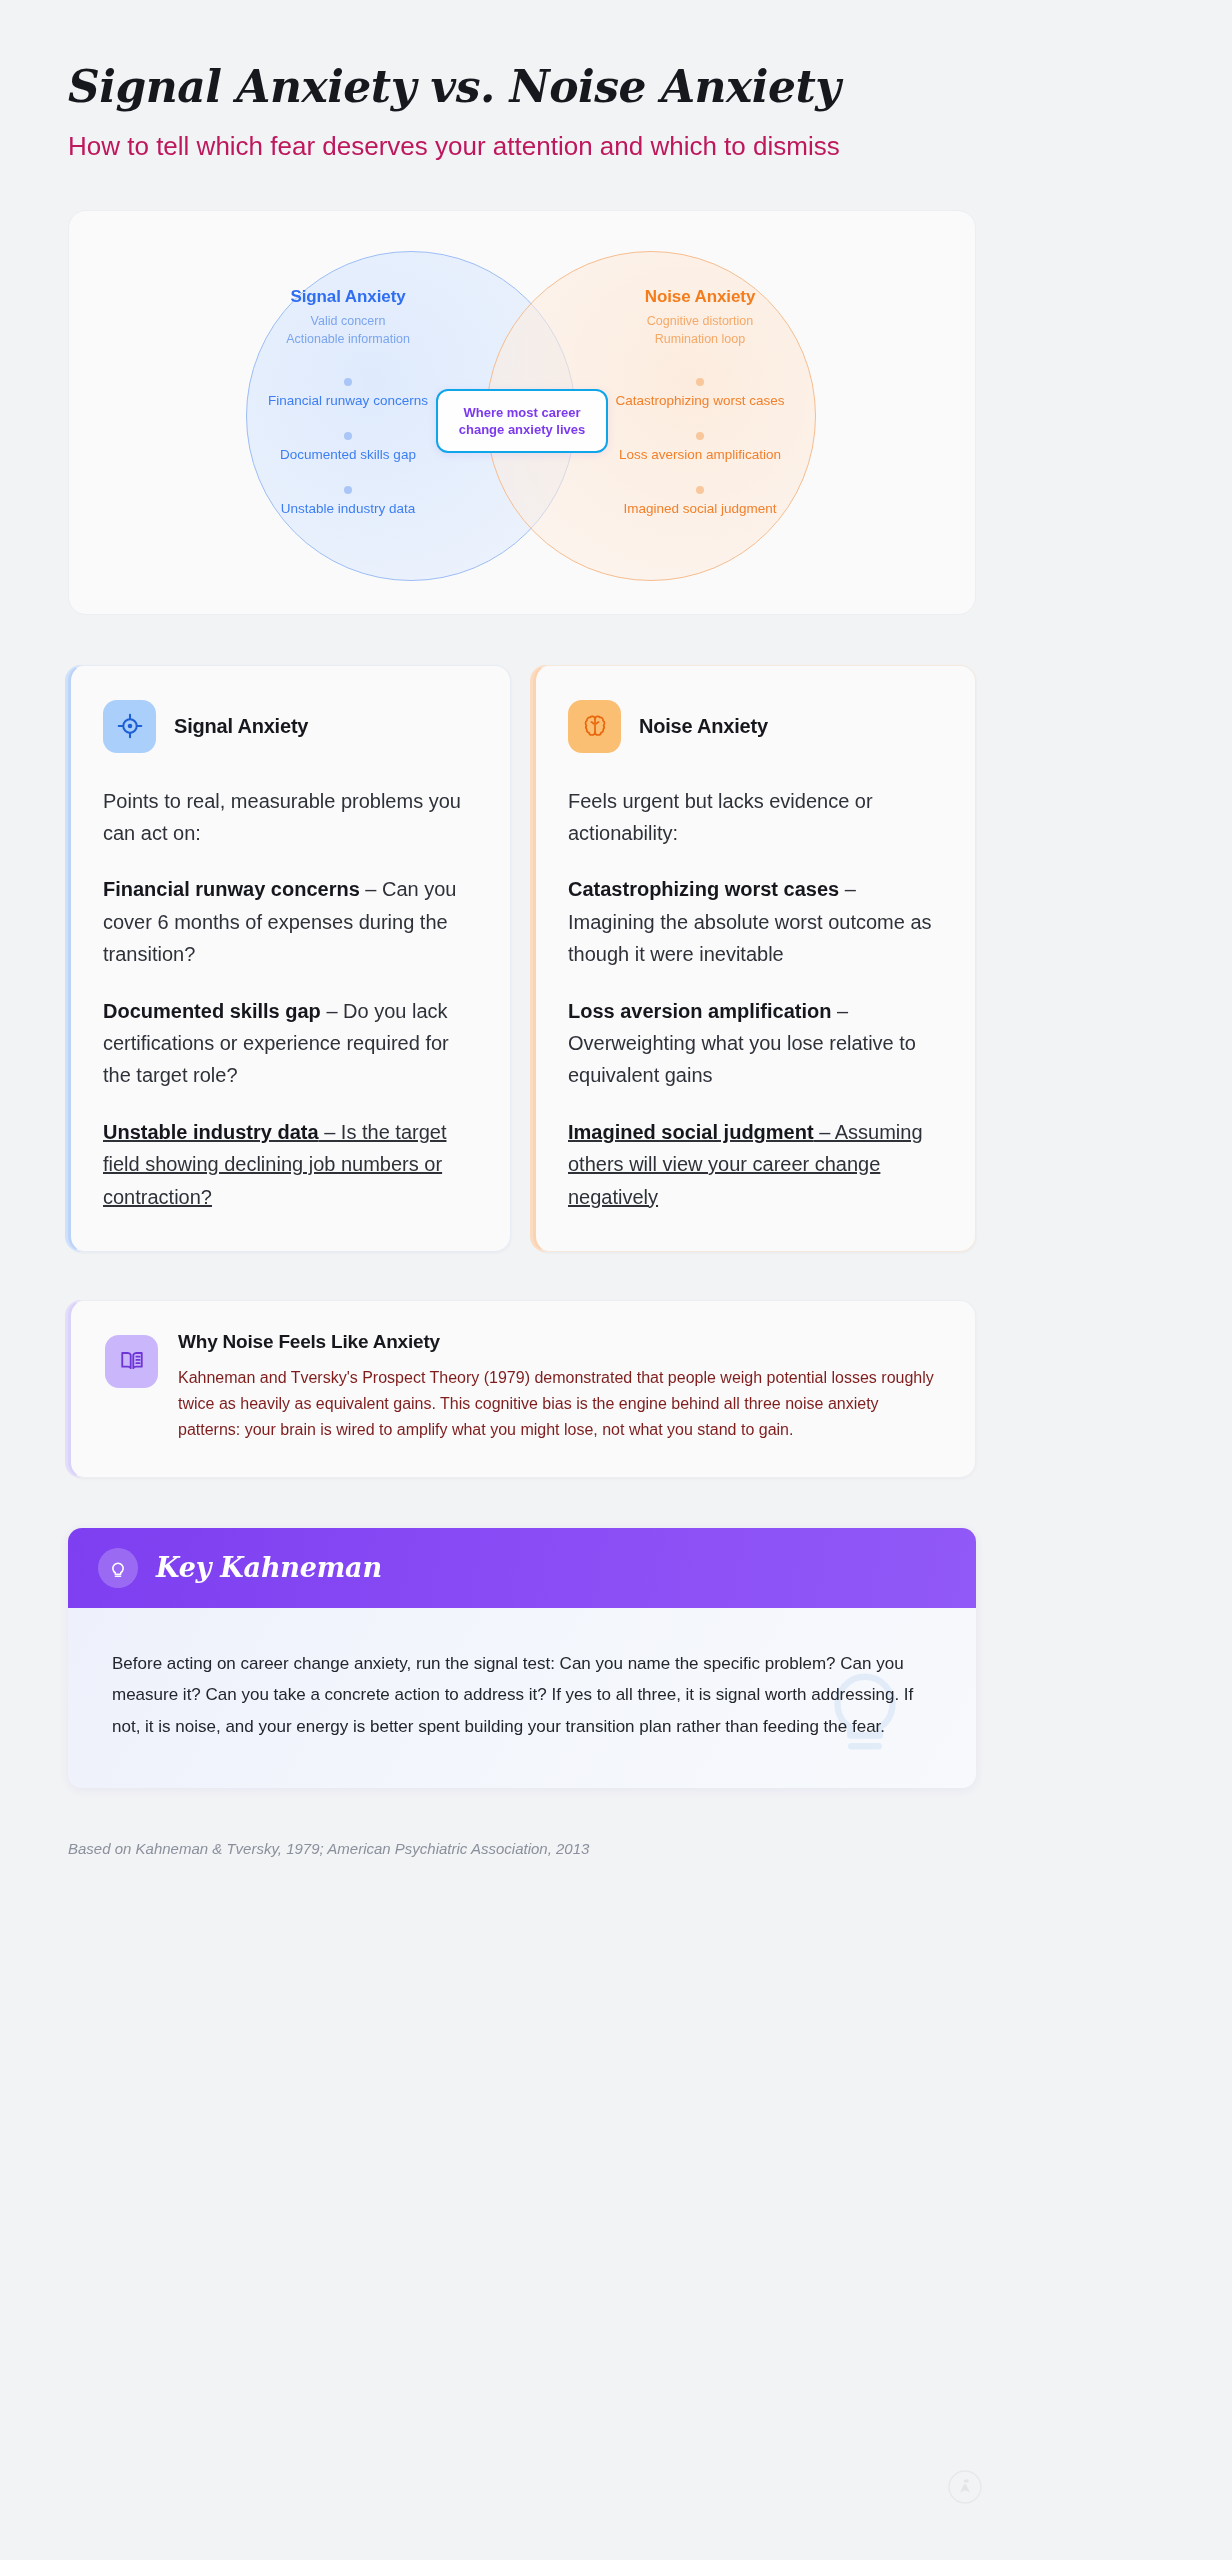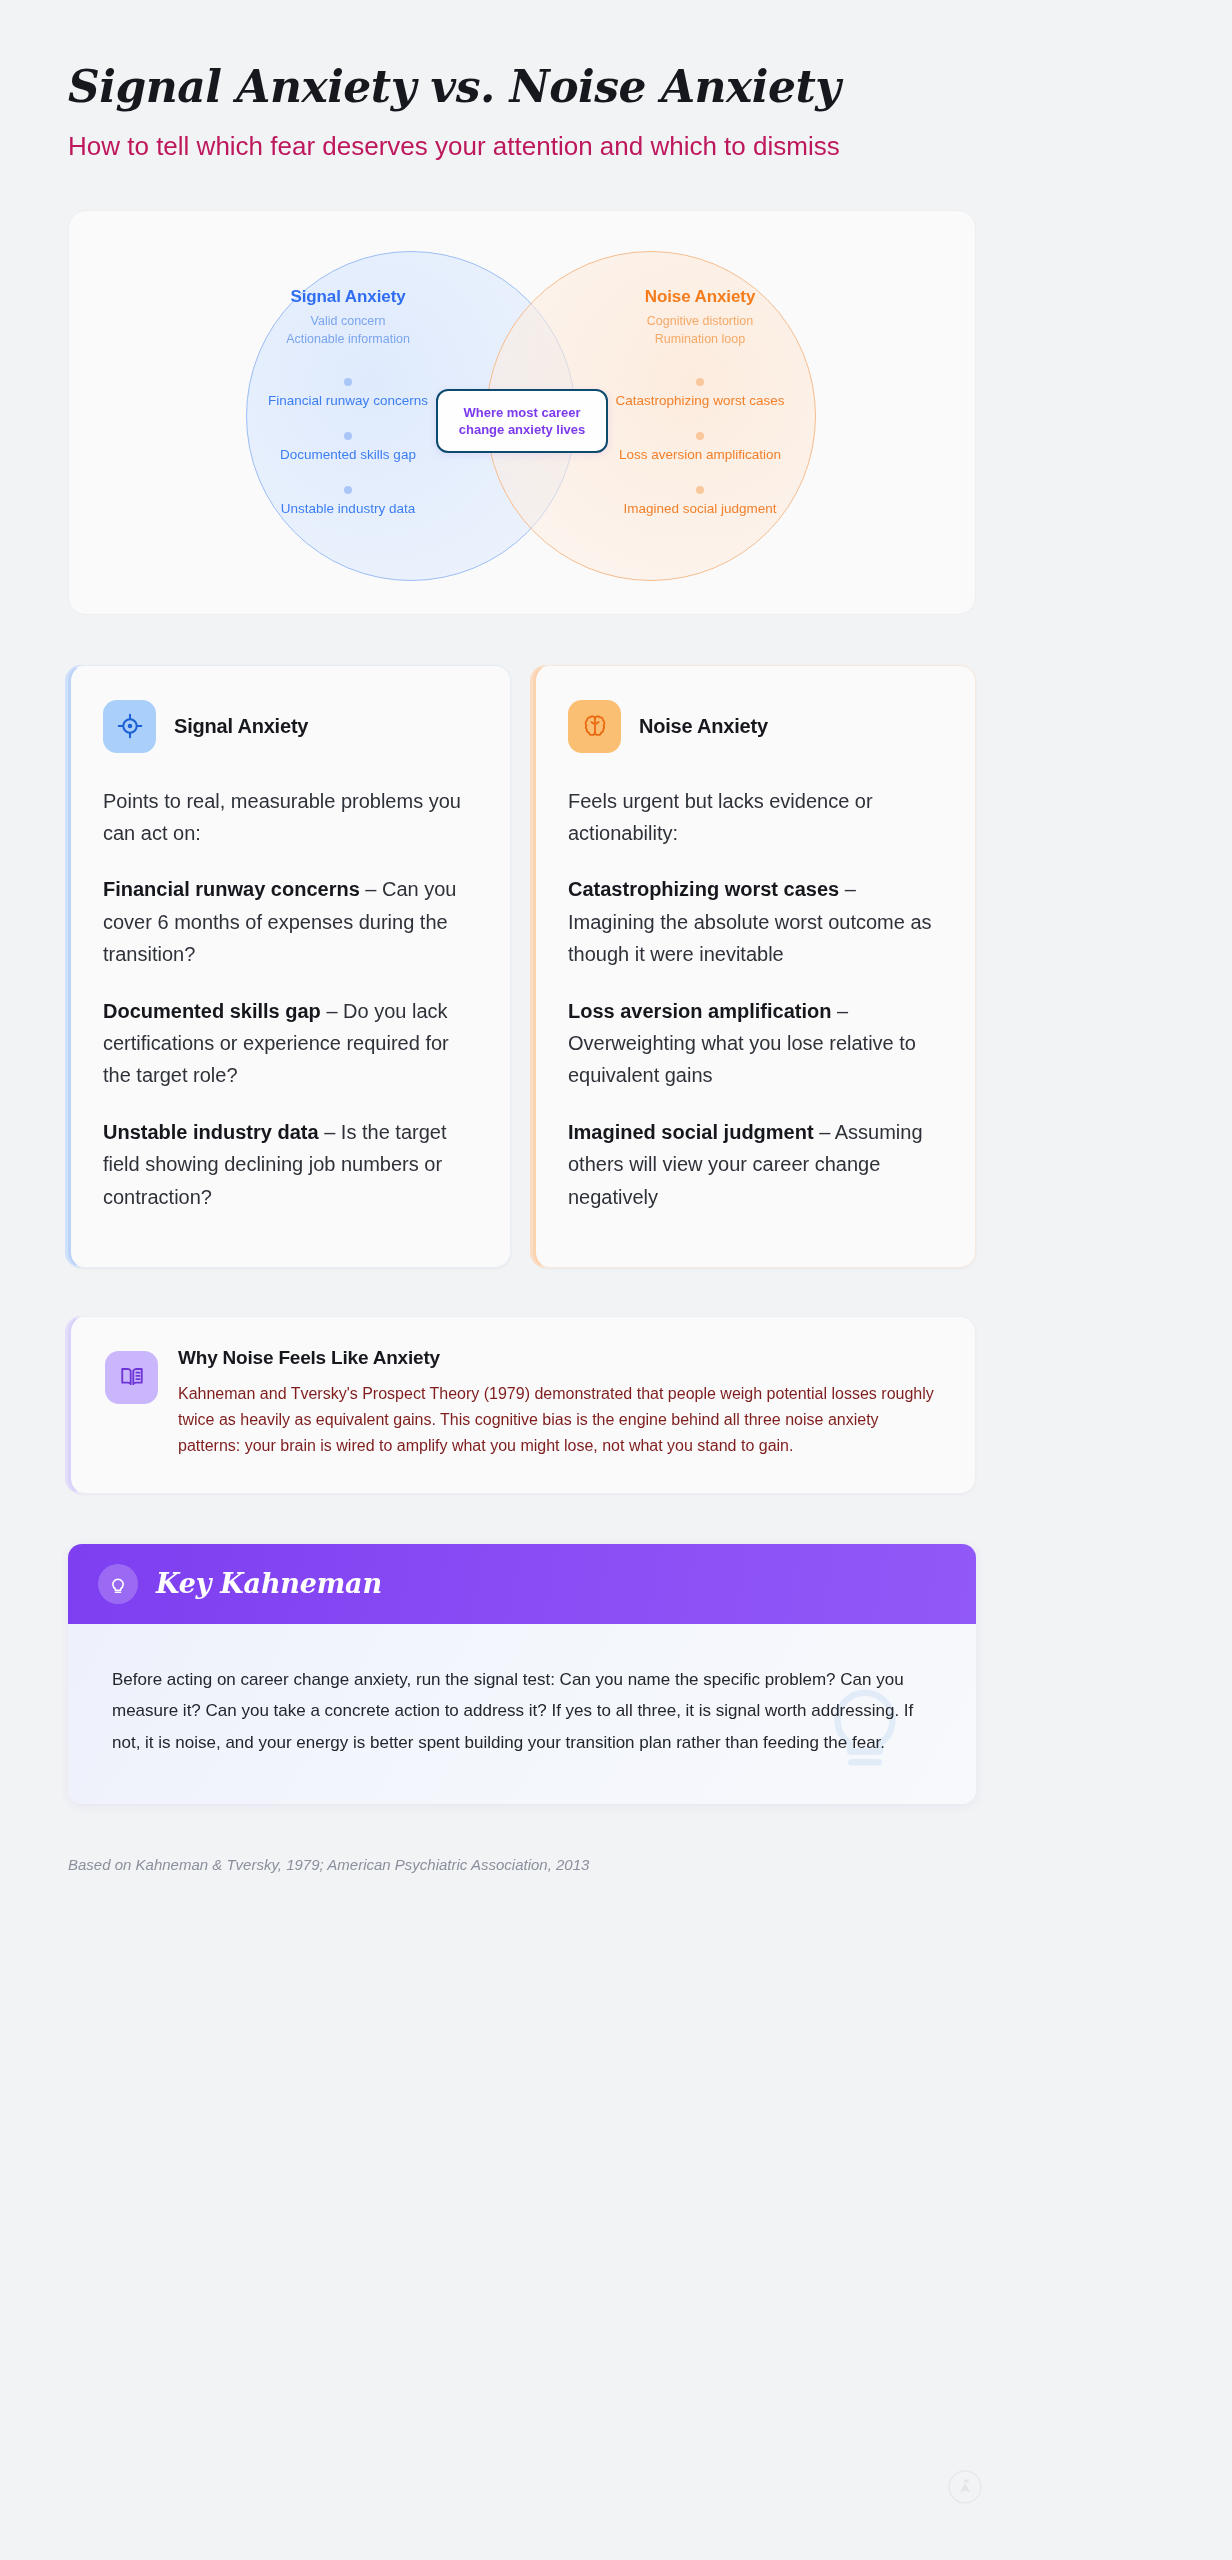--- a/index.html
+++ b/index.html
@@ -119,21 +119,21 @@
   }
   .venn-item-label.sig { color: #3c7ef2; }
   .venn-item-label.noi { color: #f2802b; }
 
   .venn-center-badge {
     position: absolute;
     left: 50%;
     top: 178px;
     transform: translateX(-50%);
     background: #fffefe;
-    border: 2px solid #0c4a6e;
+    border: 2px solid #0ea5e9;
     border-radius: 12px;
     padding: 13px 17px;
     width: 172px;
     text-align: center;
     font-size: 13px;
     font-weight: bold;
     line-height: 1.34;
     color: #7c3aed;
     box-shadow: 0 2px 8px rgba(124,58,237,0.10);
   }
@@ -187,21 +187,21 @@
     color: #16181d;
     letter-spacing: -0.2px;
   }
 
   .card-p {
     font-size: 20px;
     line-height: 1.62;
     color: #2e3238;
     margin-bottom: 24px;
   }
-  .card-p:last-child { margin-bottom: 16px; }
+  .card-p:last-child { margin-bottom: 0; text-decoration: underline; }
   .card-p b { font-weight: bold; color: #15171c; }
 
   
   .why-card {
     margin-top: 48px;
     background: #fafafb;
     border-radius: 16px;
     border: 1px solid #eceef1;
     border-left: 3px solid #d9d2f9;
     box-shadow: -3px 0 0 0 #e4dcfb, 0 1px 3px rgba(30,20,60,0.04);

